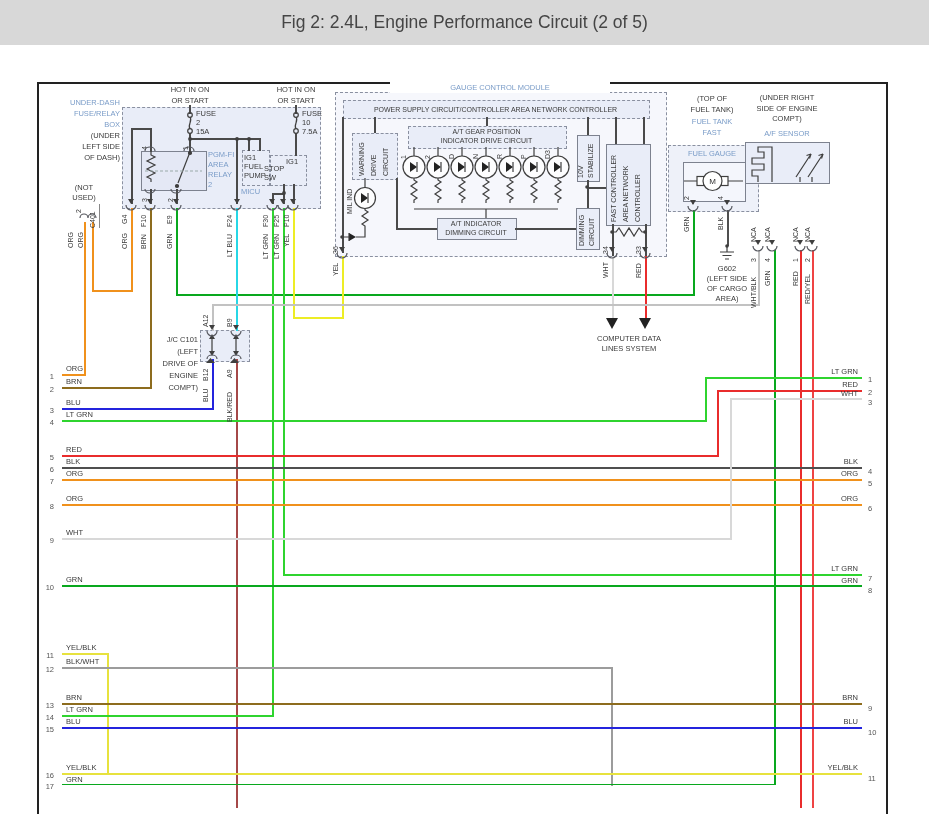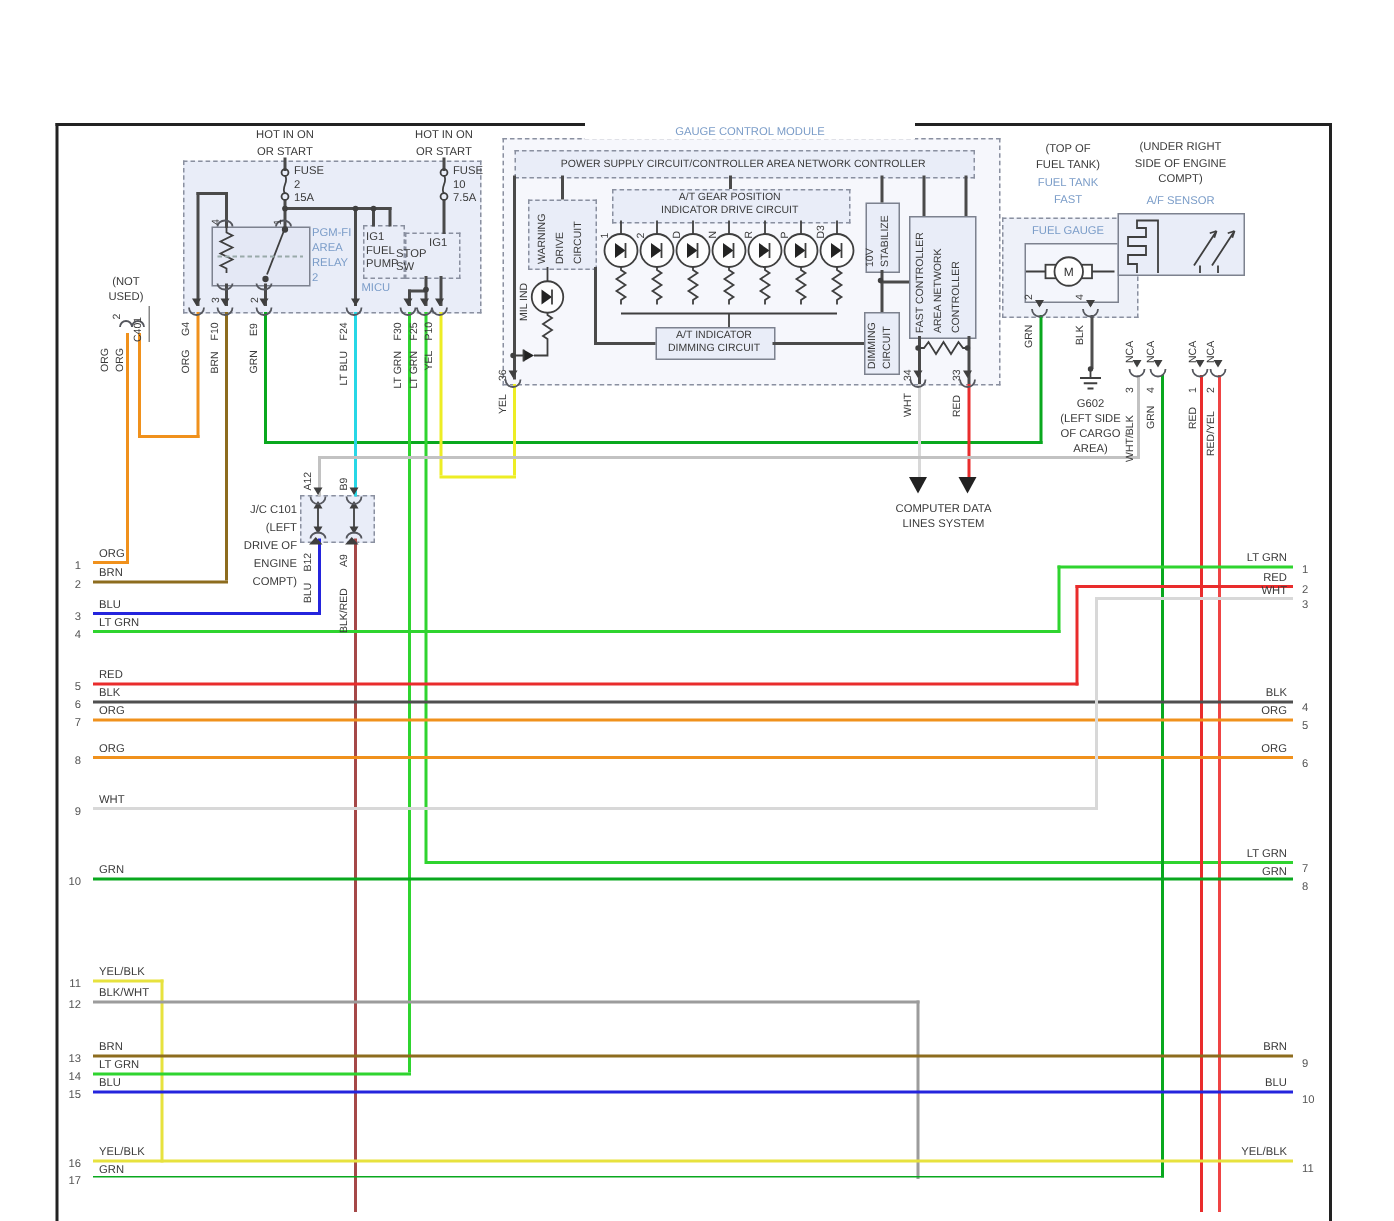--- a/index.html
+++ b/index.html
@@ -23,20 +23,23 @@
   .dbox{position:absolute;background:#e9edf8;border:1px dashed #8a90a0;}
   .obox{position:absolute;background:#f6f7fc;border:1px dashed #8a90a0;}
   .wbox{position:absolute;background:#fff;border:1px solid #7d828f;}
   svg{position:absolute;left:0;top:0;}
 </style>
 </head>
 <body>
 
 <div class="stage">
 
+  <div class="titlebar">
+    <span>Fig 2: 2.4L, Engine Performance Circuit (2 of 5)</span>
+  </div>
 
   <div class="frame" style="left:37px;top:82px;width:851px;height:2px"></div>
   <div class="frame" style="left:37px;top:82px;width:2px;height:732px"></div>
   <div class="frame" style="left:886px;top:82px;width:2px;height:732px"></div>
 
   <div class="dbox" style="left:122px;top:107px;width:197px;height:100px"></div>
   <div class="box" style="left:141px;top:151px;width:64px;height:38px;background:#e4e8f5"></div>
   <div class="dbox" style="left:242px;top:150px;width:26px;height:34px"></div>
   <div class="dbox" style="left:270px;top:155px;width:35px;height:29px"></div>
 
@@ -282,20 +285,25 @@
         <path d="M209,363 h6 l3,0 -4.5,-5 Z M233,363 h6 l3,0 -4.5,-5 Z" transform="translate(-3,0)"></path>
       </g>
       <circle cx="712.5" cy="181" r="0" fill="none"></circle>
     </g>
     <text x="712.5" y="184" font-size="8" fill="#333" text-anchor="middle" font-family="Liberation Sans, sans-serif">M</text>
   </svg>
 
   <div class="lbl c" style="left:158px;top:84px;width:64px"><span>HOT IN ON</span><br><span>OR START</span></div>
   <div class="lbl c" style="left:264px;top:84px;width:64px"><span>HOT IN ON</span><br><span>OR START</span></div>
 
+  <div class="lbl r" style="left:56px;top:97px;width:64px">
+    <span class="bl">UNDER-DASH</span><br><span class="bl">FUSE/RELAY</span><br>
+    <span class="bl">BOX</span><br><span>(UNDER</span><br>
+    <span>LEFT SIDE</span><br><span>OF DASH)</span>
+  </div>
 
   <div class="lbl" style="left:196px;top:109px;line-height:9px"><span>FUSE</span><br><span>2</span><br><span>15A</span></div>
   <div class="lbl" style="left:302px;top:109px;line-height:9px"><span>FUSE</span><br><span>10</span><br><span>7.5A</span></div>
 
   <div class="lbl bl" style="left:208px;top:150px;line-height:10px"><span>PGM-FI</span><br><span>AREA</span><br><span>RELAY</span><br><span>2</span></div>
   <div class="vt" style="left:140px;top:140px;height:10px">4</div>
   <div class="vt" style="left:181px;top:140px;height:10px">1</div>
   <div class="vt" style="left:140px;top:192px;height:10px">3</div>
   <div class="vt" style="left:166px;top:192px;height:10px">2</div>
 

